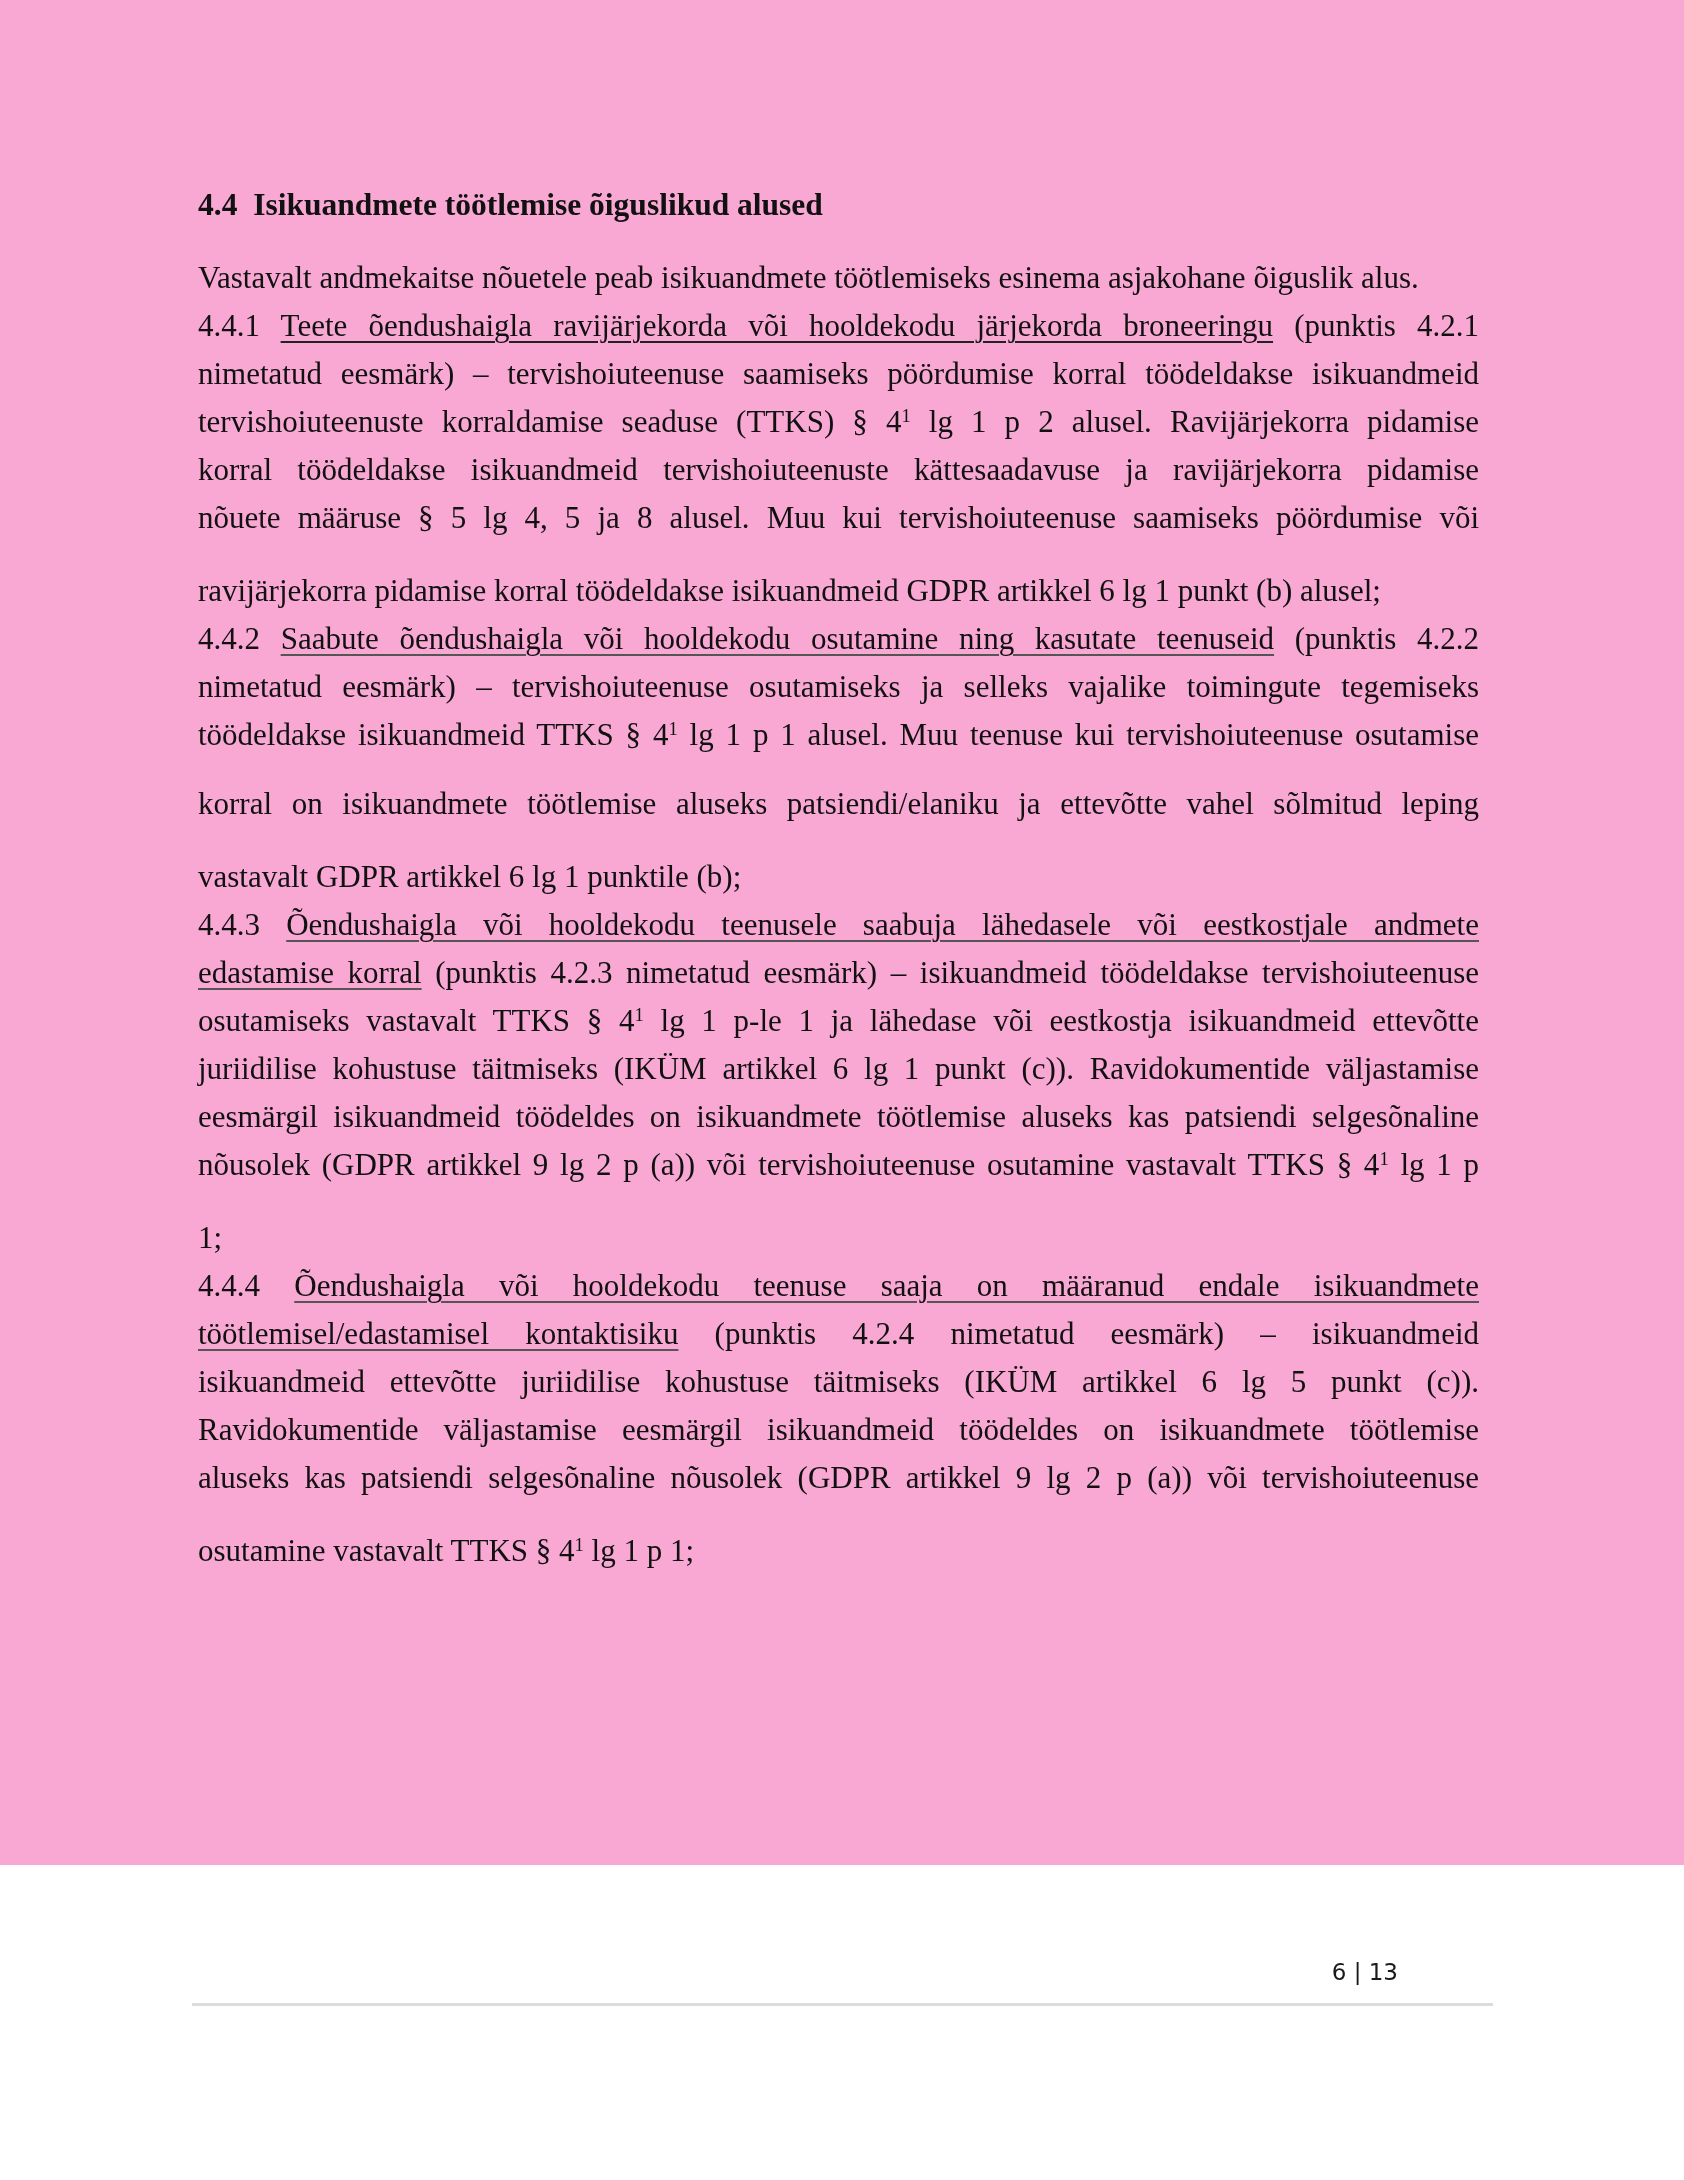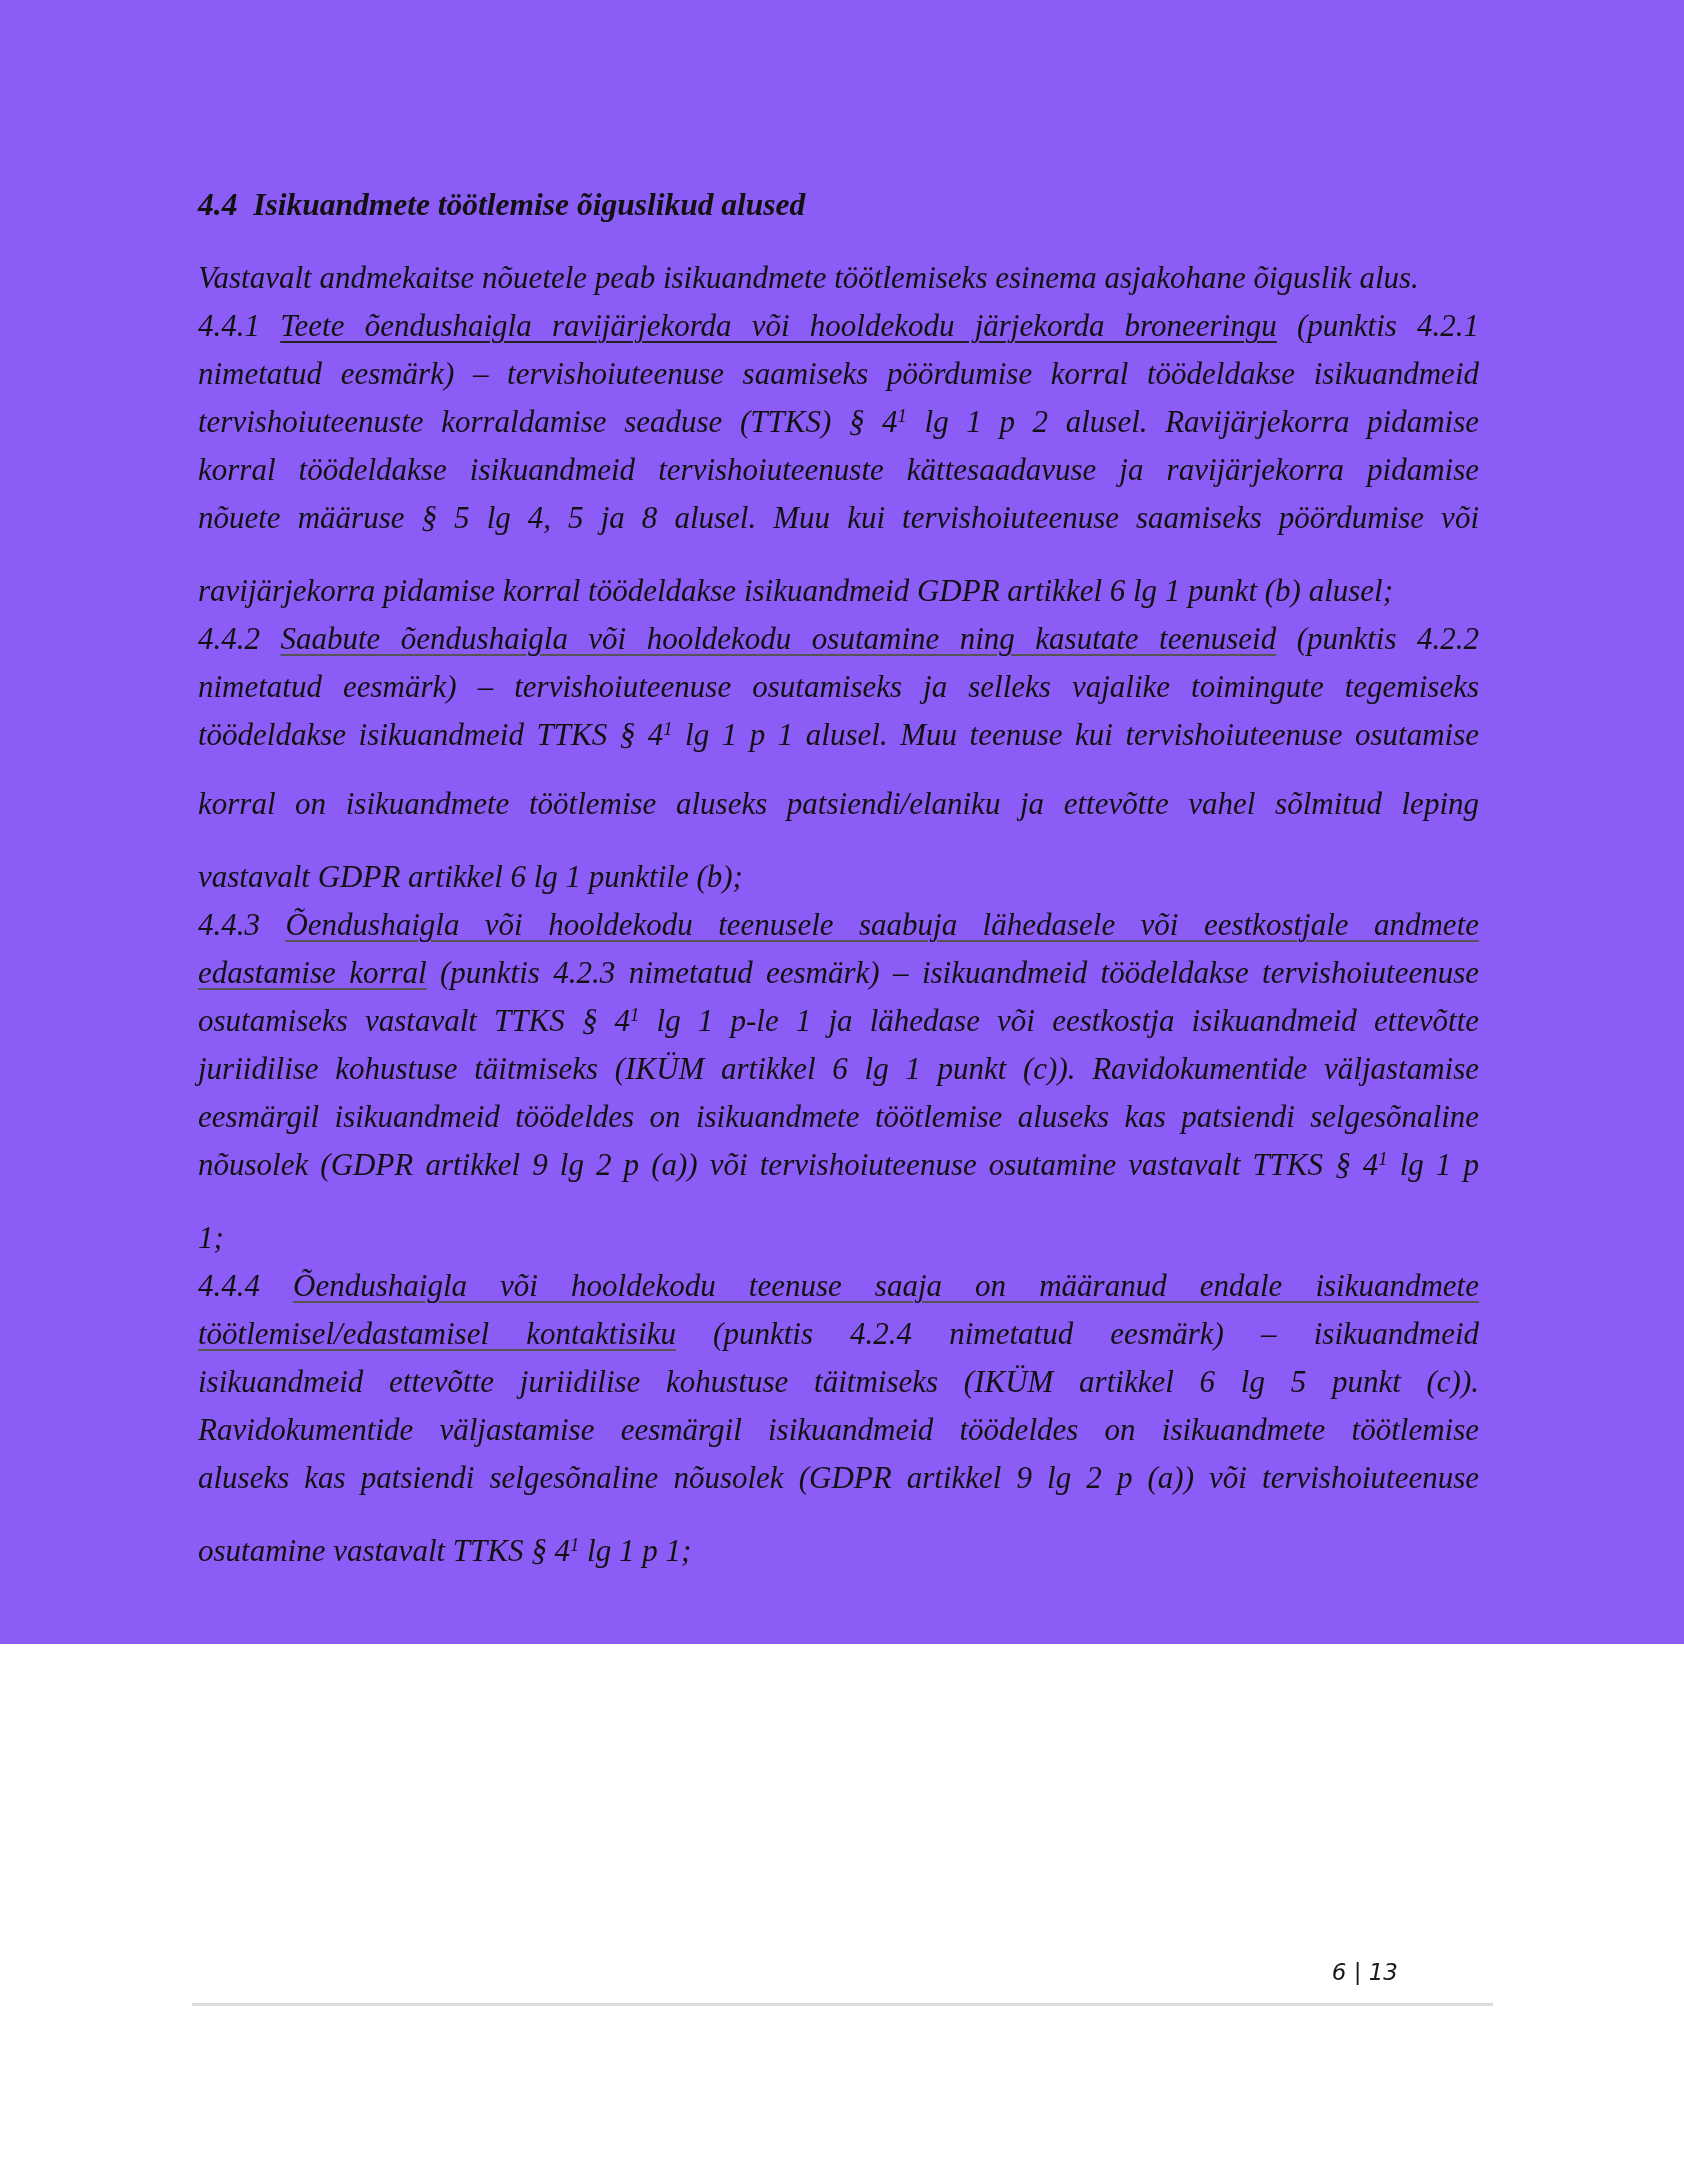--- a/index.html
+++ b/index.html
@@ -1,19 +1,19 @@
 <!DOCTYPE html>
 <html style="font-size:13.6px"><head>
 <meta charset="utf-8">
 <style>
   html, body { margin: 0; padding: 0; background: #ffffff; }
   body { width: 1685px; height: 2181px; position: relative; overflow: hidden; }
   .page {
-    position: absolute; left: 0; top: 0; width: 1685px; height: 1644px; background: #8b5cf6;
-    font-family: "Liberation Serif", "DejaVu Serif", serif; color: #111111; font-style: italic;
+    position: absolute; left: 0; top: 0; width: 1685px; height: 1865px; background: #f9a8d4;
+    font-family: "Liberation Serif", "DejaVu Serif", serif; color: #111111;
   }
   .content { position: absolute; left: 198px; top: 181px; width: 1281px; }
   .heading {
     font-weight: bold; font-size: 31.5px; line-height: 48px; margin: 0 0 22px 0;
     white-space: pre;
   }
   .para { font-size: 31px; line-height: 48px; margin: 0; text-align: justify; }
   .line { display: block; text-align: justify; text-align-last: justify; white-space: nowrap; }
   .line.last { text-align-last: left; margin-top: 25px; }
   .line.gap-before { margin-top: 21px; }

